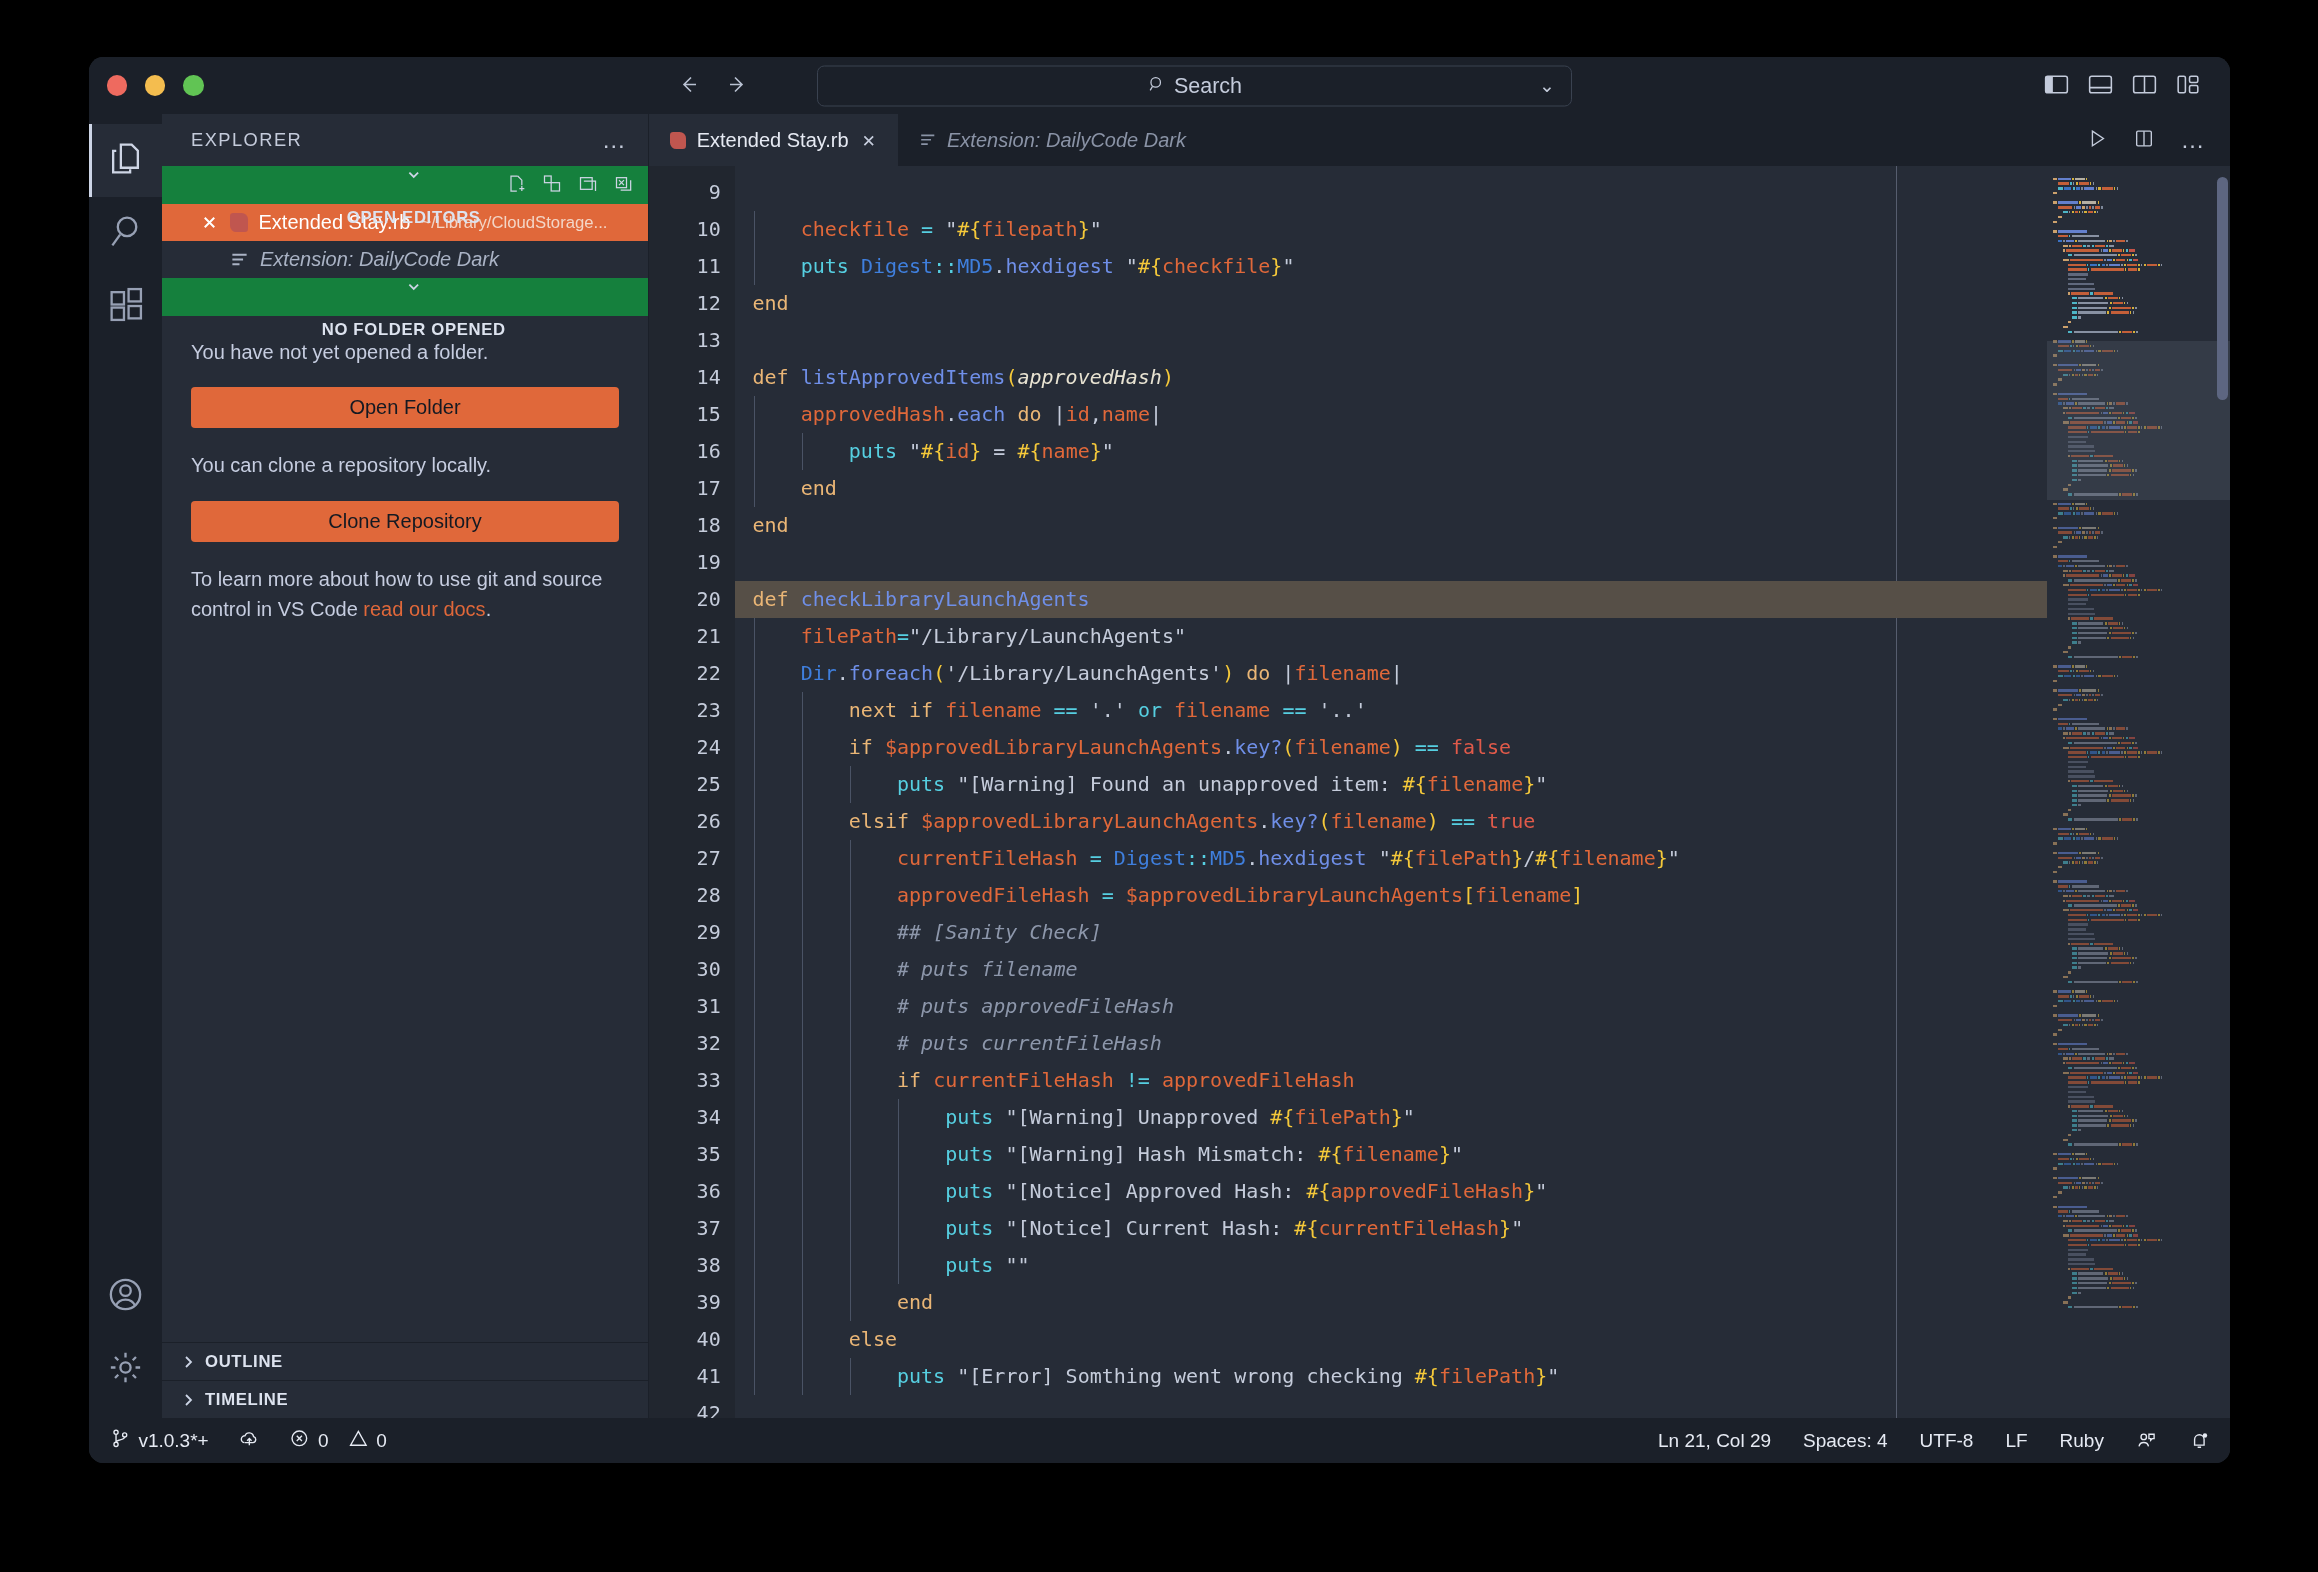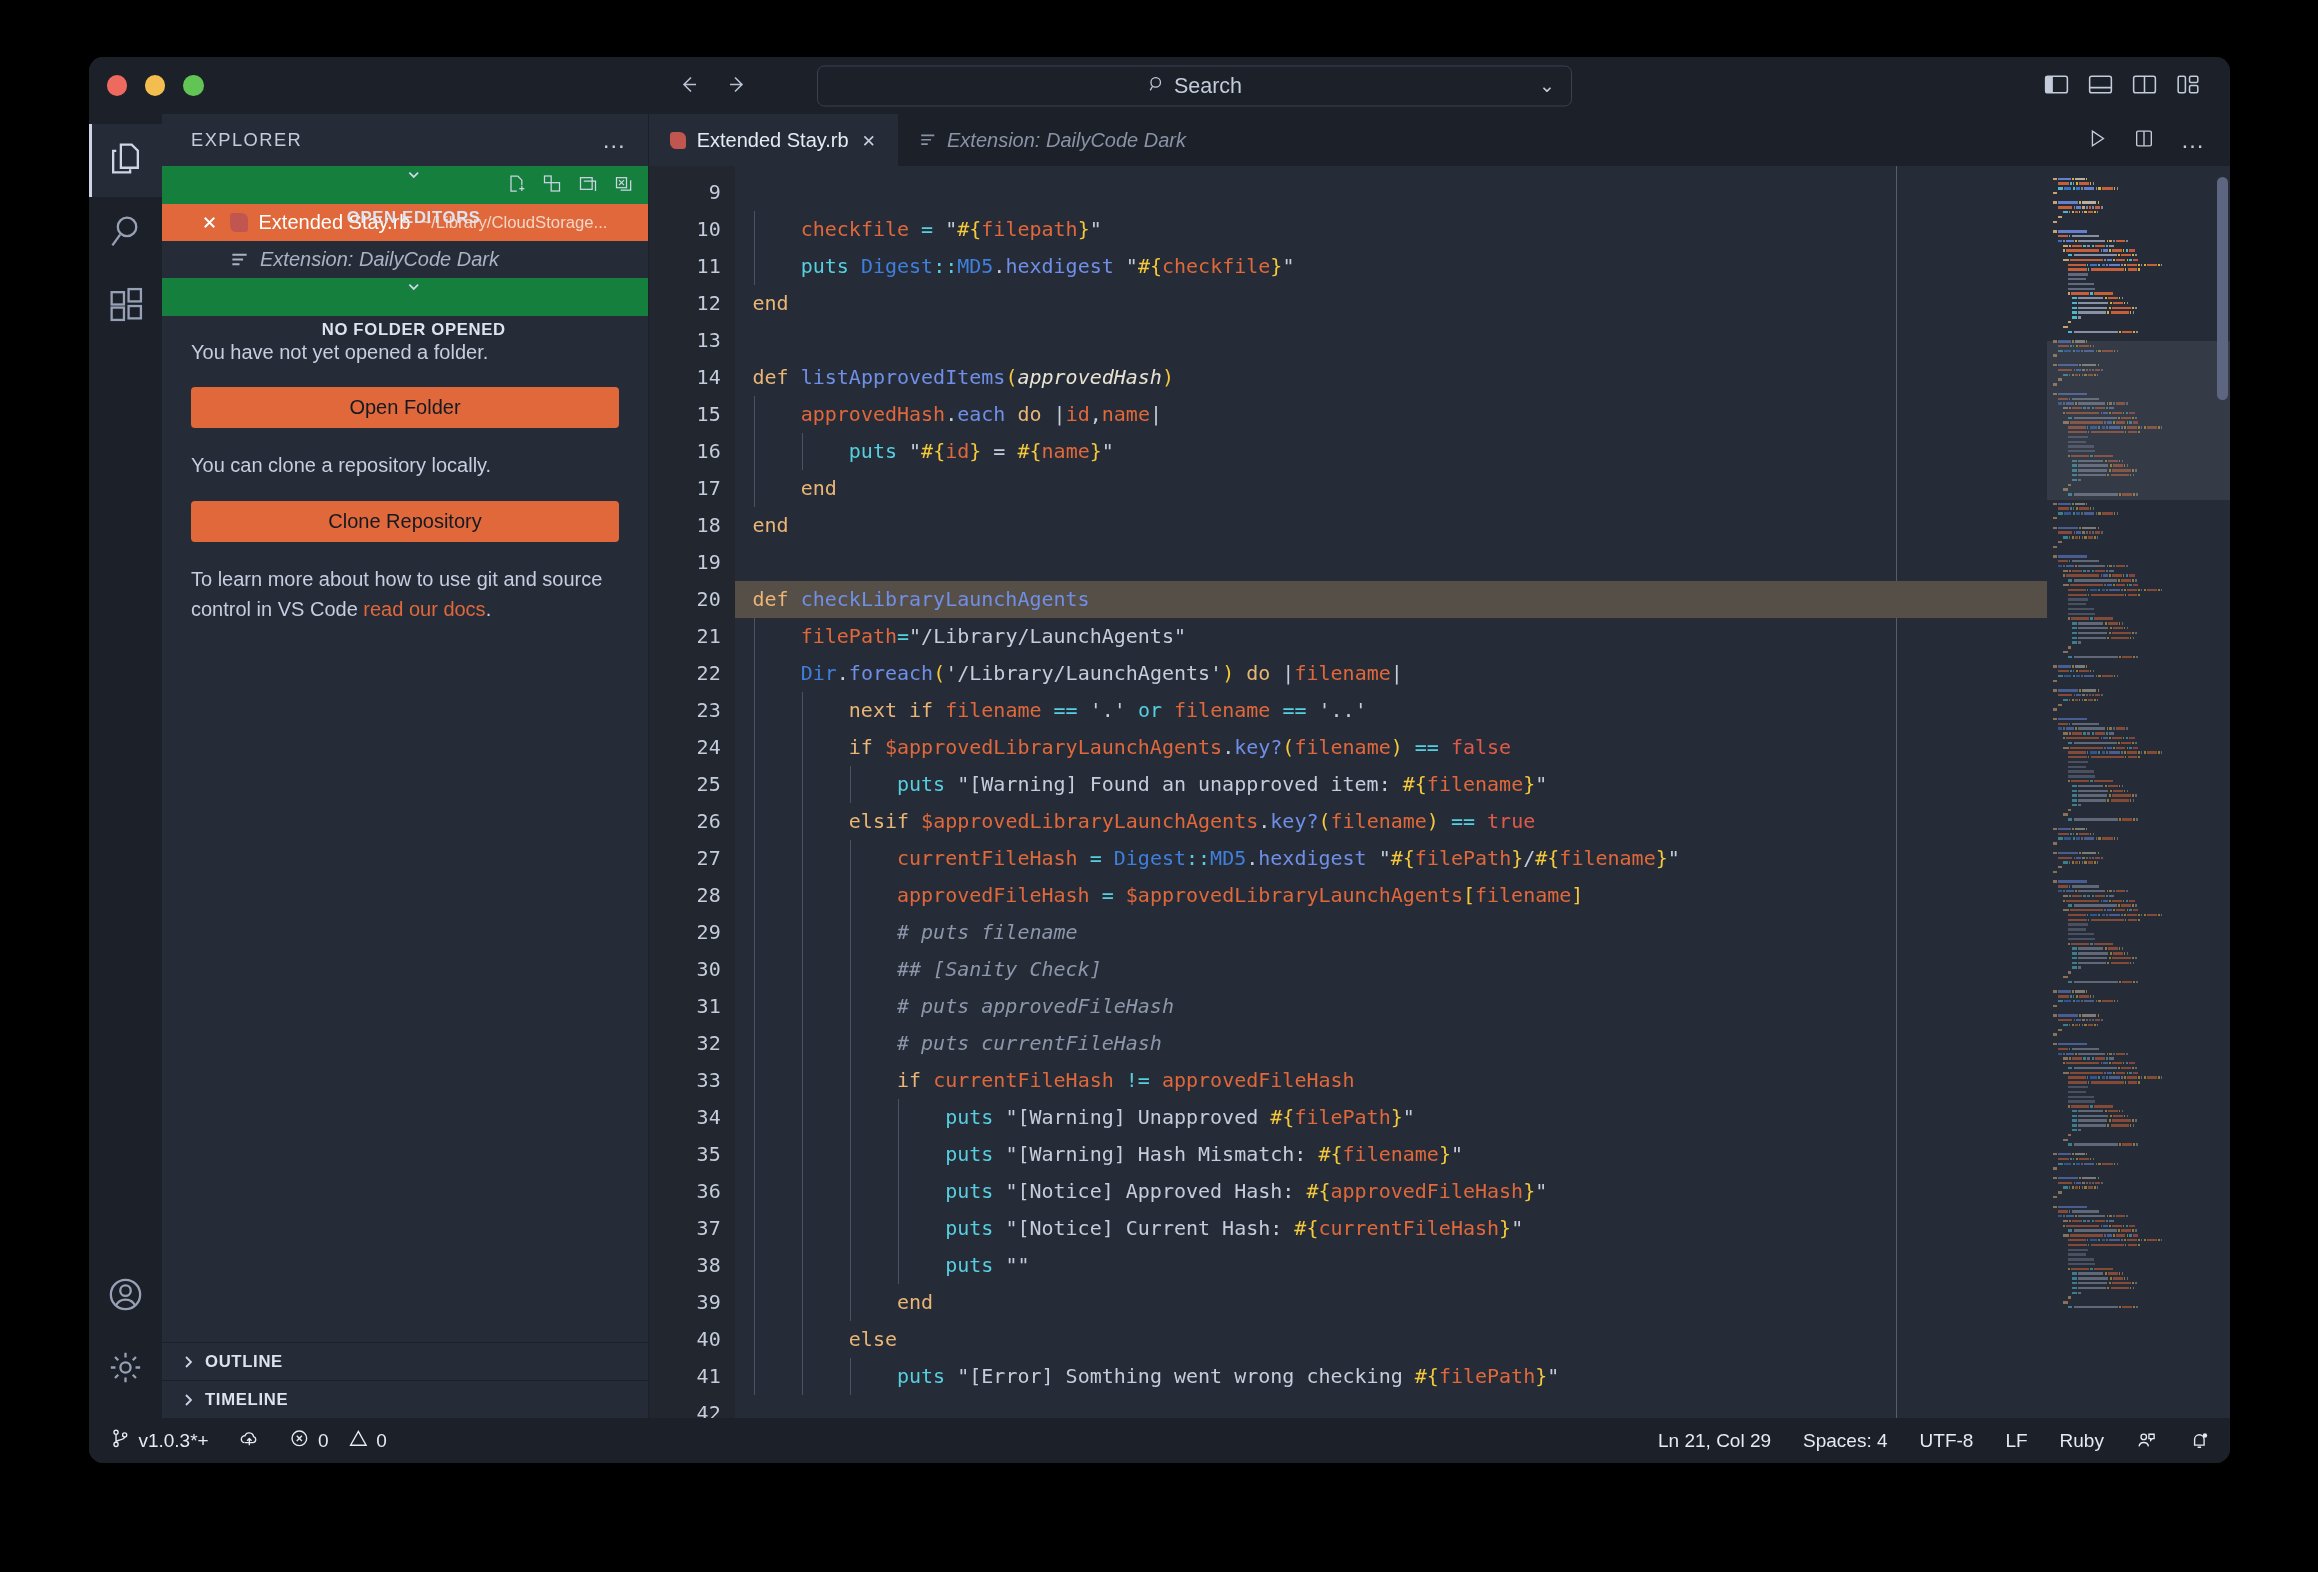--- a/index.html
+++ b/index.html
@@ -579,22 +579,22 @@
                 <div class="cl"></div>
                 <div class="cl hl"><span class="kw">def</span><span class="plain"> </span><span class="fn">checkLibraryLaunchAgents</span></div>
                 <div class="cl"><span class="iguide" style="left: 19px;"></span><span class="plain">    </span><span class="var">filePath</span><span class="op">=</span><span class="str">"/Library/LaunchAgents"</span></div>
                 <div class="cl"><span class="iguide" style="left: 19px;"></span><span class="plain">    </span><span class="cls">Dir</span><span class="plain">.</span><span class="meth">foreach</span><span class="brk">(</span><span class="str">'/Library/LaunchAgents'</span><span class="brk">)</span><span class="plain"> </span><span class="kw">do</span><span class="plain"> |</span><span class="var">filename</span><span class="plain">|</span></div>
                 <div class="cl"><span class="iguide" style="left: 19px;"></span><span class="iguide" style="left: 67px;"></span><span class="plain">        </span><span class="kw">next</span><span class="plain"> </span><span class="kw">if</span><span class="plain"> </span><span class="var">filename</span><span class="plain"> </span><span class="op">==</span><span class="plain"> </span><span class="str">'.'</span><span class="plain"> </span><span class="op">or</span><span class="plain"> </span><span class="var">filename</span><span class="plain"> </span><span class="op">==</span><span class="plain"> </span><span class="str">'..'</span></div>
                 <div class="cl"><span class="iguide" style="left: 19px;"></span><span class="iguide" style="left: 67px;"></span><span class="plain">        </span><span class="kw">if</span><span class="plain"> </span><span class="var">$approvedLibraryLaunchAgents</span><span class="plain">.</span><span class="meth">key?</span><span class="brk">(</span><span class="var">filename</span><span class="brk">)</span><span class="plain"> </span><span class="op">==</span><span class="plain"> </span><span class="bool">false</span></div>
                 <div class="cl"><span class="iguide" style="left: 19px;"></span><span class="iguide" style="left: 67px;"></span><span class="iguide" style="left: 115px;"></span><span class="plain">            </span><span class="puts">puts</span><span class="plain"> </span><span class="str">"[Warning] Found an unapproved item: </span><span class="interp">#{</span><span class="var">filename</span><span class="interp">}</span><span class="str">"</span></div>
                 <div class="cl"><span class="iguide" style="left: 19px;"></span><span class="iguide" style="left: 67px;"></span><span class="plain">        </span><span class="kw">elsif</span><span class="plain"> </span><span class="var">$approvedLibraryLaunchAgents</span><span class="plain">.</span><span class="meth">key?</span><span class="brk">(</span><span class="var">filename</span><span class="brk">)</span><span class="plain"> </span><span class="op">==</span><span class="plain"> </span><span class="bool">true</span></div>
                 <div class="cl"><span class="iguide" style="left: 19px;"></span><span class="iguide" style="left: 67px;"></span><span class="iguide" style="left: 115px;"></span><span class="plain">            </span><span class="var">currentFileHash</span><span class="plain"> </span><span class="op">=</span><span class="plain"> </span><span class="cls">Digest</span><span class="op">::</span><span class="cls">MD5</span><span class="plain">.</span><span class="meth">hexdigest</span><span class="plain"> </span><span class="str">"</span><span class="interp">#{</span><span class="var">filePath</span><span class="interp">}</span><span class="str">/</span><span class="interp">#{</span><span class="var">filename</span><span class="interp">}</span><span class="str">"</span></div>
                 <div class="cl"><span class="iguide" style="left: 19px;"></span><span class="iguide" style="left: 67px;"></span><span class="iguide" style="left: 115px;"></span><span class="plain">            </span><span class="var">approvedFileHash</span><span class="plain"> </span><span class="op">=</span><span class="plain"> </span><span class="var">$approvedLibraryLaunchAgents</span><span class="brk">[</span><span class="var">filename</span><span class="brk">]</span></div>
+                <div class="cl"><span class="iguide" style="left: 19px;"></span><span class="iguide" style="left: 67px;"></span><span class="iguide" style="left: 115px;"></span><span class="plain">            </span><span class="cmt">## [Sanity Check]</span></div>
                 <div class="cl"><span class="iguide" style="left: 19px;"></span><span class="iguide" style="left: 67px;"></span><span class="iguide" style="left: 115px;"></span><span class="plain">            </span><span class="cmt"># puts filename</span></div>
-                <div class="cl"><span class="iguide" style="left: 19px;"></span><span class="iguide" style="left: 67px;"></span><span class="iguide" style="left: 115px;"></span><span class="plain">            </span><span class="cmt">## [Sanity Check]</span></div>
                 <div class="cl"><span class="iguide" style="left: 19px;"></span><span class="iguide" style="left: 67px;"></span><span class="iguide" style="left: 115px;"></span><span class="plain">            </span><span class="cmt"># puts approvedFileHash</span></div>
                 <div class="cl"><span class="iguide" style="left: 19px;"></span><span class="iguide" style="left: 67px;"></span><span class="iguide" style="left: 115px;"></span><span class="plain">            </span><span class="cmt"># puts currentFileHash</span></div>
                 <div class="cl"><span class="iguide" style="left: 19px;"></span><span class="iguide" style="left: 67px;"></span><span class="iguide" style="left: 115px;"></span><span class="plain">            </span><span class="kw">if</span><span class="plain"> </span><span class="var">currentFileHash</span><span class="plain"> </span><span class="op">!=</span><span class="plain"> </span><span class="var">approvedFileHash</span></div>
                 <div class="cl"><span class="iguide" style="left: 19px;"></span><span class="iguide" style="left: 67px;"></span><span class="iguide" style="left: 115px;"></span><span class="iguide" style="left: 163px;"></span><span class="plain">                </span><span class="puts">puts</span><span class="plain"> </span><span class="str">"[Warning] Unapproved </span><span class="interp">#{</span><span class="var">filePath</span><span class="interp">}</span><span class="str">"</span></div>
                 <div class="cl"><span class="iguide" style="left: 19px;"></span><span class="iguide" style="left: 67px;"></span><span class="iguide" style="left: 115px;"></span><span class="iguide" style="left: 163px;"></span><span class="plain">                </span><span class="puts">puts</span><span class="plain"> </span><span class="str">"[Warning] Hash Mismatch: </span><span class="interp">#{</span><span class="var">filename</span><span class="interp">}</span><span class="str">"</span></div>
                 <div class="cl"><span class="iguide" style="left: 19px;"></span><span class="iguide" style="left: 67px;"></span><span class="iguide" style="left: 115px;"></span><span class="iguide" style="left: 163px;"></span><span class="plain">                </span><span class="puts">puts</span><span class="plain"> </span><span class="str">"[Notice] Approved Hash: </span><span class="interp">#{</span><span class="var">approvedFileHash</span><span class="interp">}</span><span class="str">"</span></div>
                 <div class="cl"><span class="iguide" style="left: 19px;"></span><span class="iguide" style="left: 67px;"></span><span class="iguide" style="left: 115px;"></span><span class="iguide" style="left: 163px;"></span><span class="plain">                </span><span class="puts">puts</span><span class="plain"> </span><span class="str">"[Notice] Current Hash: </span><span class="interp">#{</span><span class="var">currentFileHash</span><span class="interp">}</span><span class="str">"</span></div>
                 <div class="cl"><span class="iguide" style="left: 19px;"></span><span class="iguide" style="left: 67px;"></span><span class="iguide" style="left: 115px;"></span><span class="iguide" style="left: 163px;"></span><span class="plain">                </span><span class="puts">puts</span><span class="plain"> </span><span class="str">""</span></div>
                 <div class="cl"><span class="iguide" style="left: 19px;"></span><span class="iguide" style="left: 67px;"></span><span class="iguide" style="left: 115px;"></span><span class="plain">            </span><span class="kw">end</span></div>
                 <div class="cl"><span class="iguide" style="left: 19px;"></span><span class="iguide" style="left: 67px;"></span><span class="plain">        </span><span class="kw">else</span></div>

